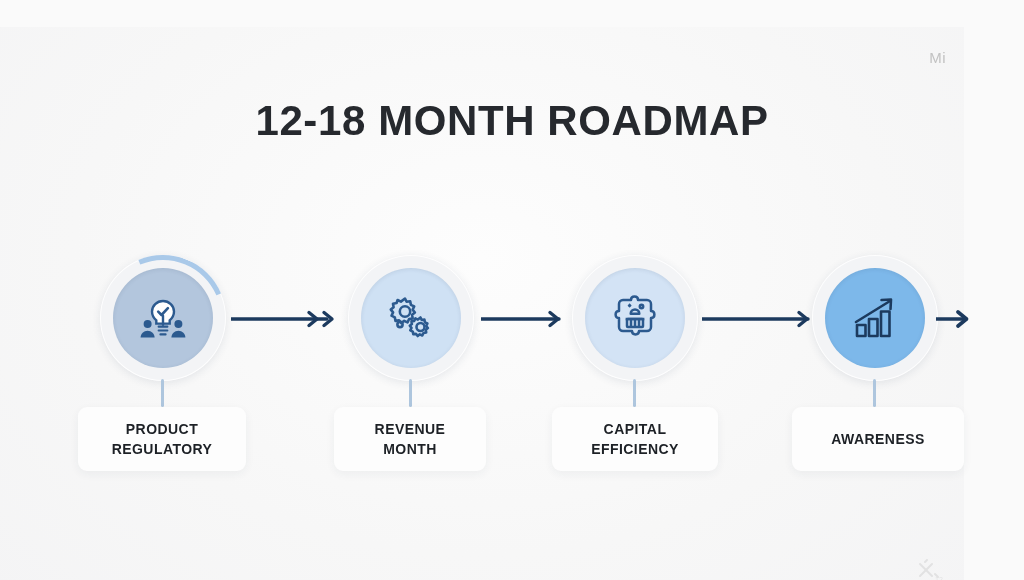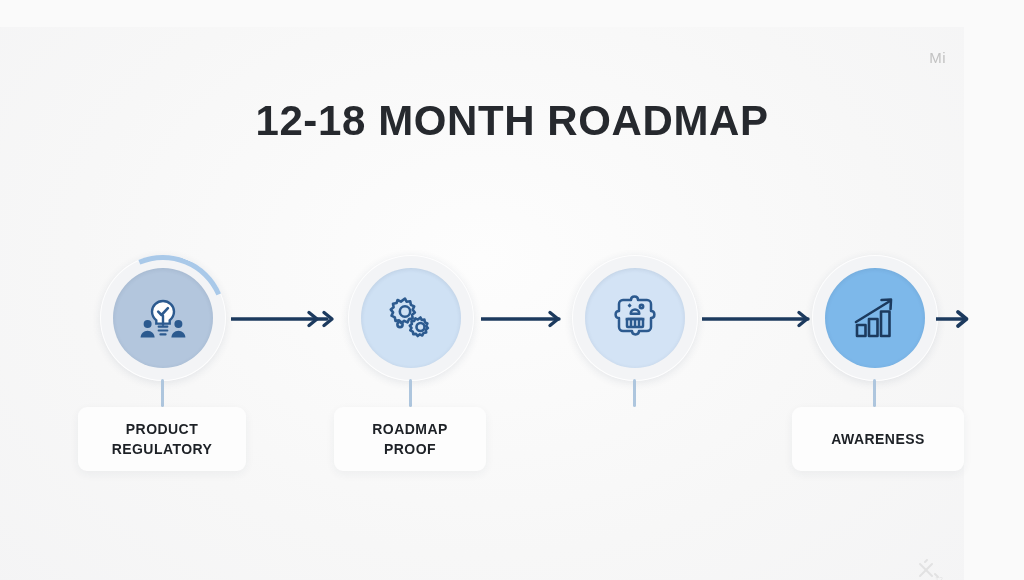--- a/index.html
+++ b/index.html
@@ -249,22 +249,22 @@
               <circle cx="35.5" cy="35" r="4"></circle>
 
               <circle cx="15" cy="32.5" r="2.6"></circle>
             </g>
           </svg>
         </span>
       </div>
     </div>
     <div class="stem s1"></div>
     <div class="label-card c1">
-      <div class="label-line">ROADMAP</div>
-      <div class="label-line">PROOF</div>
+      <div class="label-line">REVENUE</div>
+      <div class="label-line">MONTH</div>
     </div>
 
     <div class="arrow a1">
       <svg width="90" height="18" viewBox="0 0 90 18">
         <g stroke="#1c3a5e" fill="none" stroke-width="3.4" stroke-linecap="round" stroke-linejoin="round">
           <path d="M0 9 H78"></path>
           <path d="M69 2.5 L77 9 L69 15.5"></path>
         </g>
       </svg>
     </div>
@@ -285,20 +285,24 @@
               <path d="M25 16.5c2.4 0 4.3 1.9 4.3 4.3H20.7c0-2.4 1.9-4.3 4.3-4.3z"></path>
 
               <circle cx="31.5" cy="13.5" r="1.7"></circle>
               <path d="M18.5 11.5l2.2 2.2 M18.5 13.7l2.2-2.2"></path>
             </g>
           </svg>
         </span>
       </div>
     </div>
     <div class="stem s2"></div>
+    <div class="label-card c2">
+      <div class="label-line">CAPITAL</div>
+      <div class="label-line">EFFICIENCY</div>
+    </div>
 
     <div class="arrow a2">
       <svg width="118" height="18" viewBox="0 0 118 18">
         <g stroke="#1c3a5e" fill="none" stroke-width="3.4" stroke-linecap="round" stroke-linejoin="round">
           <path d="M0 9 H106"></path>
           <path d="M97 2.5 L105 9 L97 15.5"></path>
         </g>
       </svg>
     </div>
 

